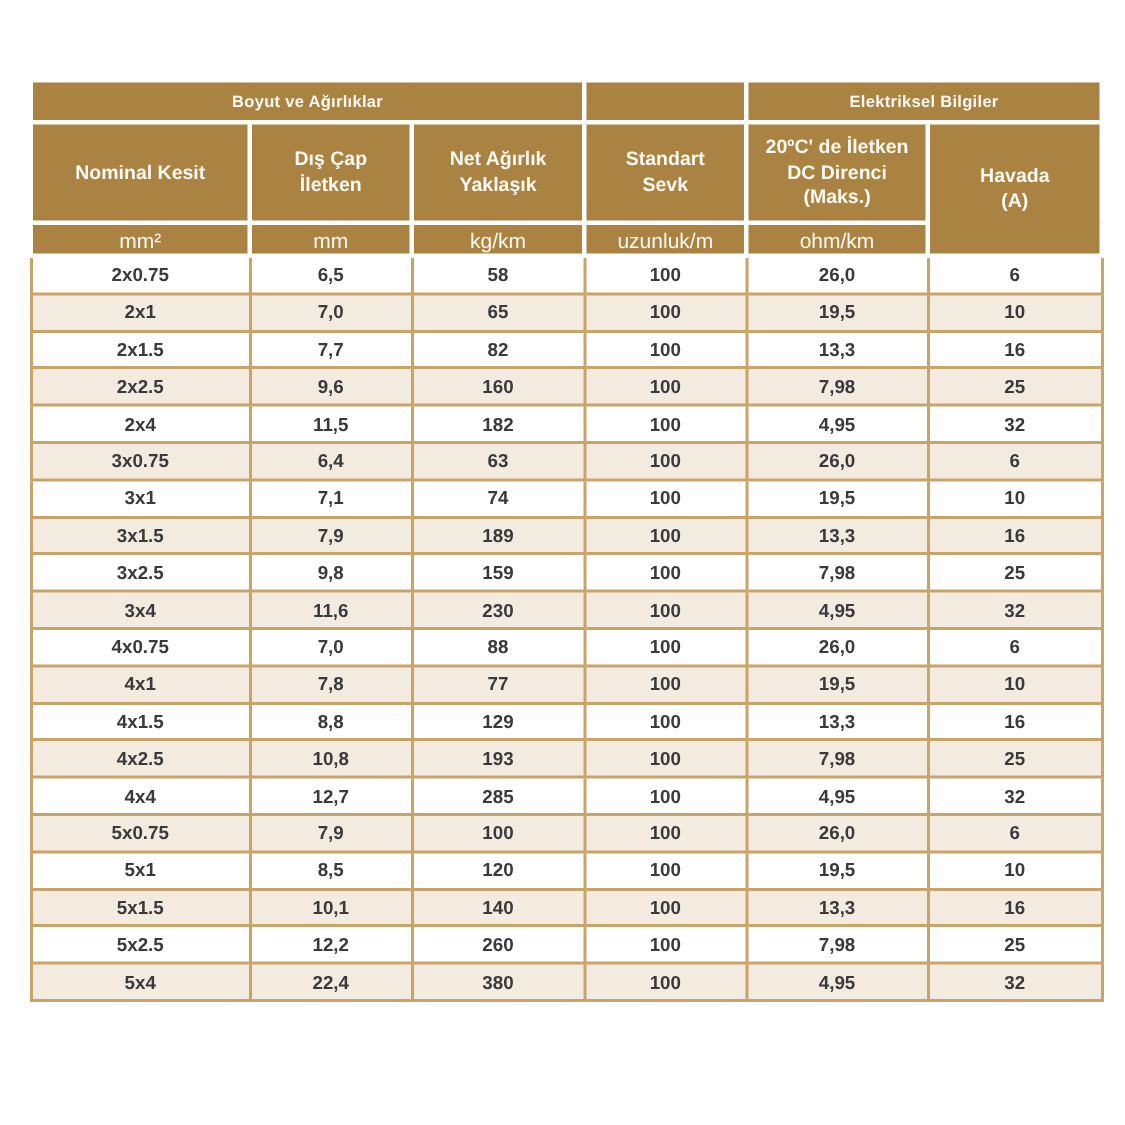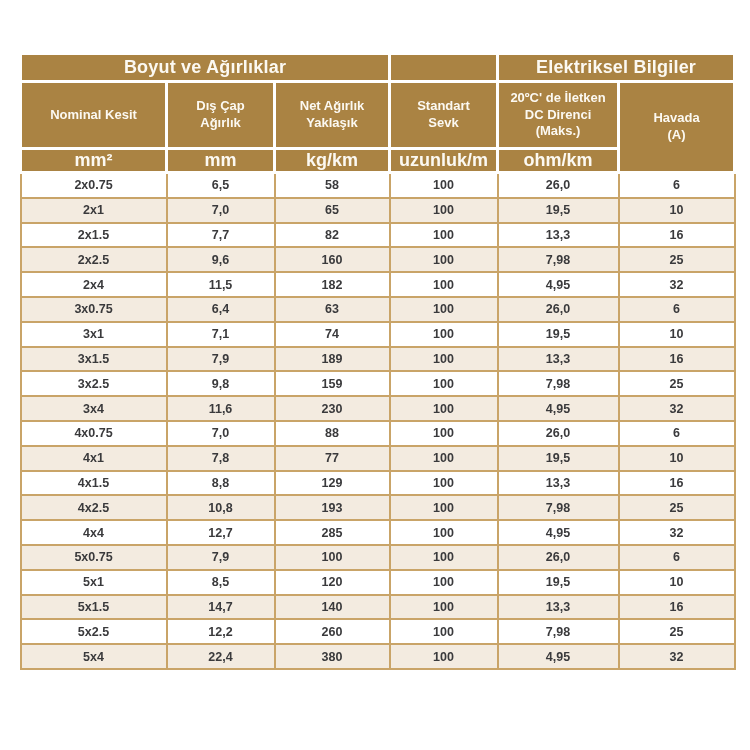--- a/index.html
+++ b/index.html
@@ -30,34 +30,34 @@
     background:var(--header_bg);
     color:var(--header_text);
     border:3px solid #ffffff;
     white-space:pre-line;
     text-align:center;
     vertical-align:middle;
     padding:0 4px;
   }
   tr.group-row th{
     height:25px;
-    font-size:18px;
+    font-size:11px;
     font-weight:700;
     letter-spacing:0.2px;
   }
   tr.cols-row th{
     height:64px;
     font-size:13px;
     font-weight:700;
     line-height:1.3;
   }
   tr.units-row th{
     height:19px;
-    font-size:18px;
-    font-weight:700;
+    font-size:14px;
+    font-weight:400;
   }
   table.spec tbody td{
     border:2px solid var(--grid_border);
     height:22.8px;
     text-align:center;
     vertical-align:middle;
     font-size:12.5px;
     font-weight:700;
     color:var(--data_text);
     background:var(--row_bg);
@@ -82,21 +82,21 @@
     </colgroup>
     <thead>
       <tr class="group-row">
         <th colspan="3">Boyut ve Ağırlıklar</th>
         <th></th>
         <th colspan="2">Elektriksel Bilgiler</th>
       </tr>
       <tr class="cols-row">
         <th>Nominal Kesit</th>
         <th>Dış Çap
-Ağırlık</th>
+İletken</th>
         <th>Net Ağırlık
 Yaklaşık</th>
         <th>Standart
 Sevk</th>
         <th>20ºC' de İletken
 DC Direnci
 (Maks.)</th>
         <th rowspan="2">Havada
 (A)</th>
       </tr>
@@ -240,21 +240,21 @@
         <tr>
           <td>5x1</td>
           <td>8,5</td>
           <td>120</td>
           <td>100</td>
           <td>19,5</td>
           <td>10</td>
         </tr>
         <tr>
           <td>5x1.5</td>
-          <td>14,7</td>
+          <td>10,1</td>
           <td>140</td>
           <td>100</td>
           <td>13,3</td>
           <td>16</td>
         </tr>
         <tr>
           <td>5x2.5</td>
           <td>12,2</td>
           <td>260</td>
           <td>100</td>

